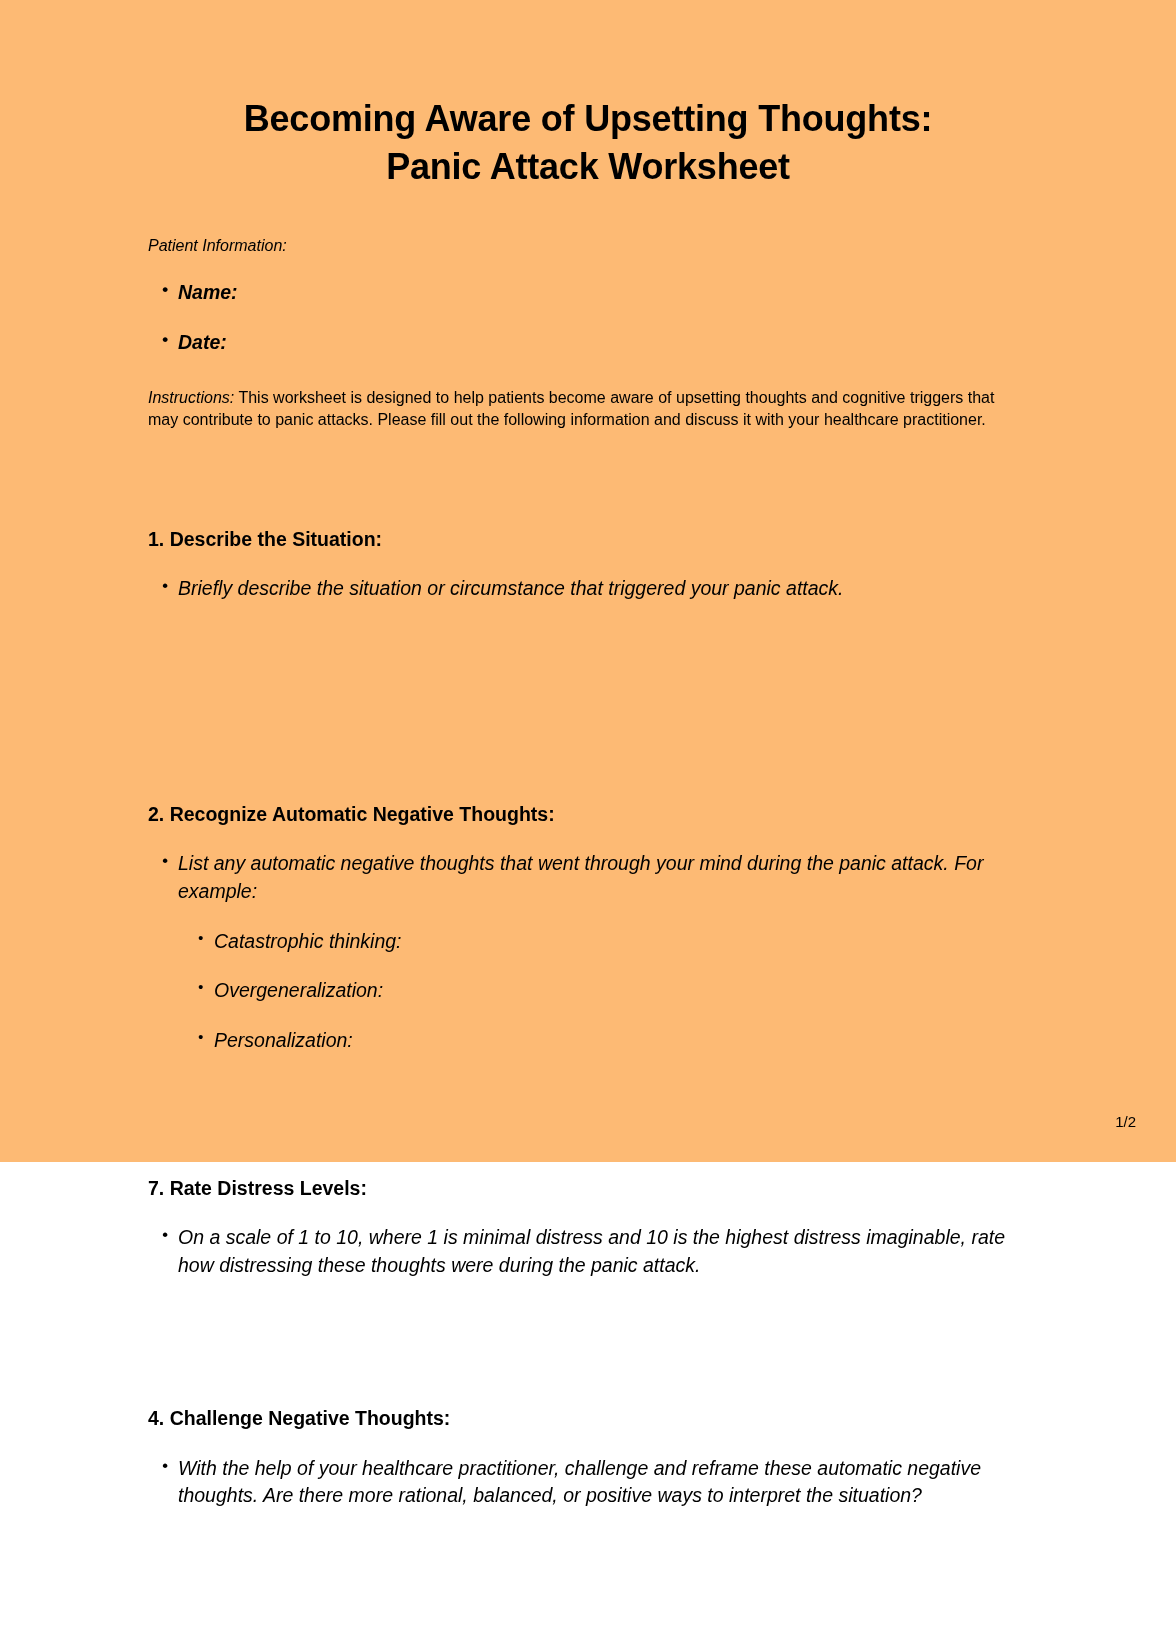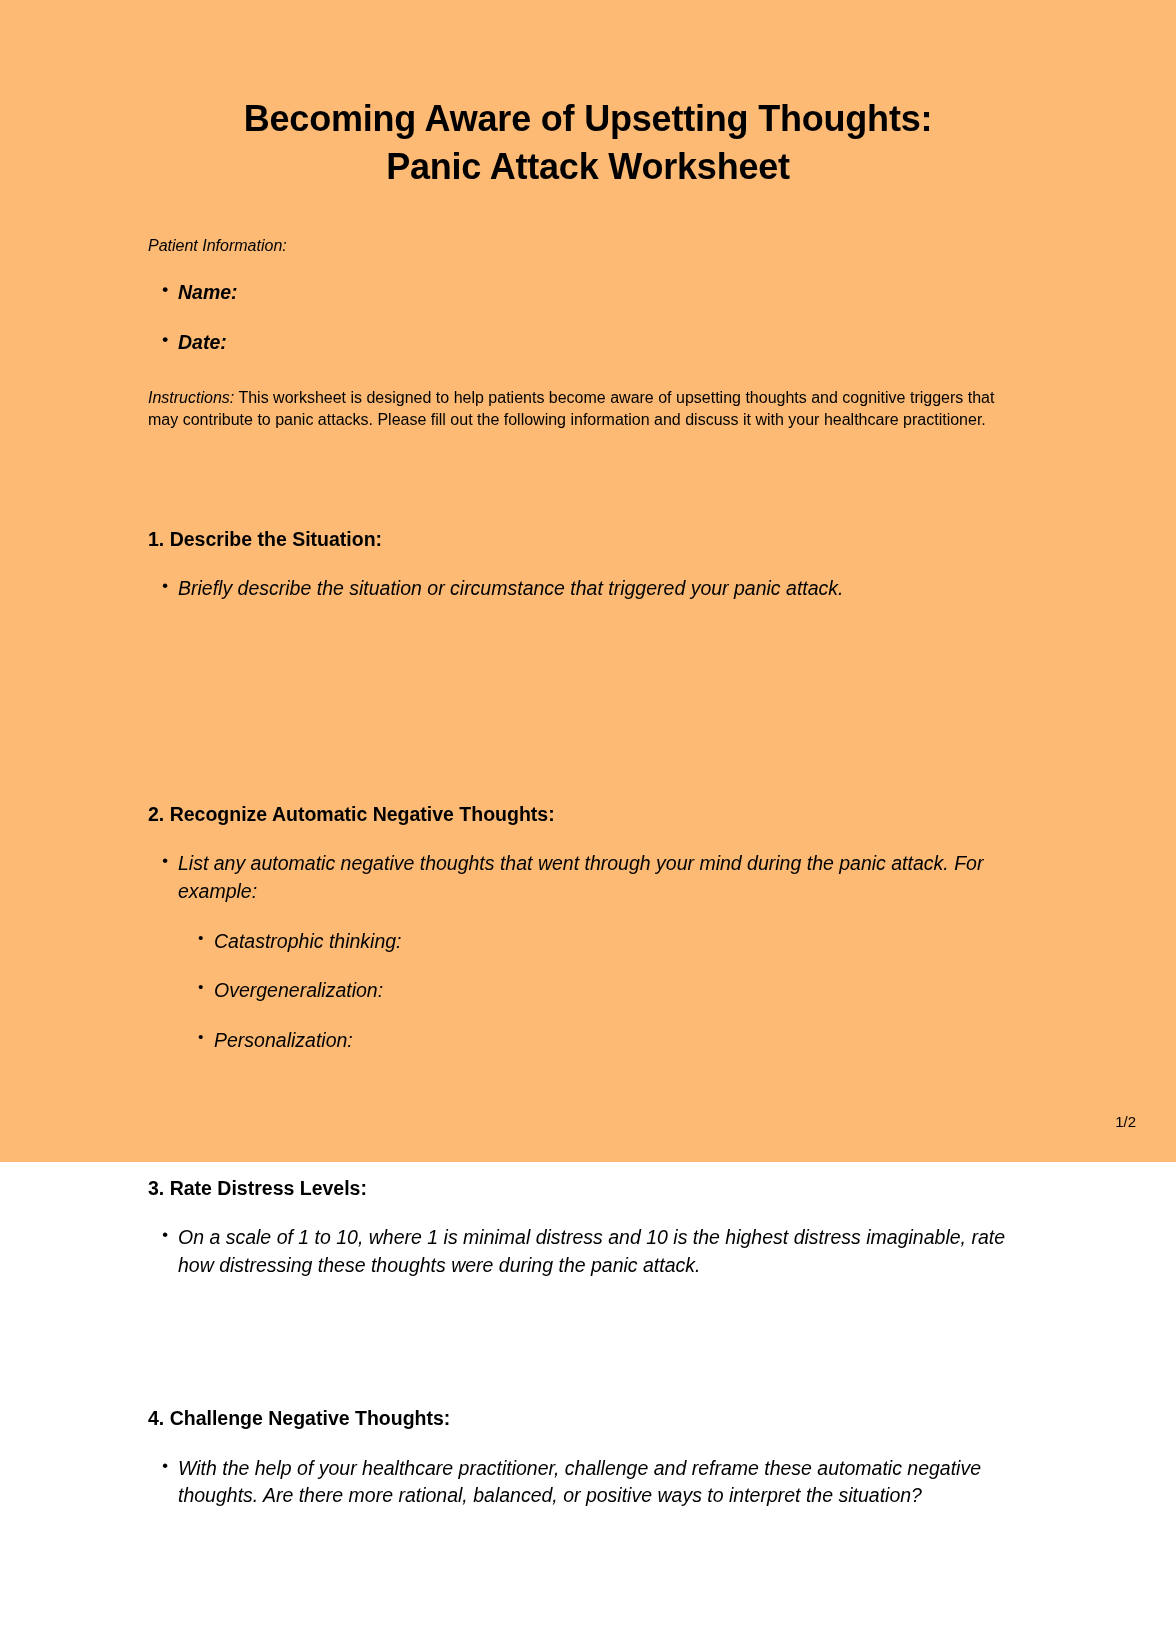--- a/index.html
+++ b/index.html
@@ -173,21 +173,21 @@
             <li>Personalization:</li>
           </ul>
         </li>
       </ul>
       <div class="sec2-space"></div>
     </div>
 
     <div class="gap-md"></div>
 
     <div class="section">
-      <p class="section-heading">3. Rate Distress Levels:</p>
+      <p class="section-heading">7. Rate Distress Levels:</p>
       <ul class="lvl1">
         <li>On a scale of 1 to 10, where 1 is minimal distress and 10 is the highest distress imaginable, rate how distressing these thoughts were during the panic attack.</li>
       </ul>
       <div class="sec3-space"></div>
     </div>
 
     <div class="gap-md"></div>
 
     <div class="section">
       <p class="section-heading">4. Challenge Negative Thoughts:</p>

